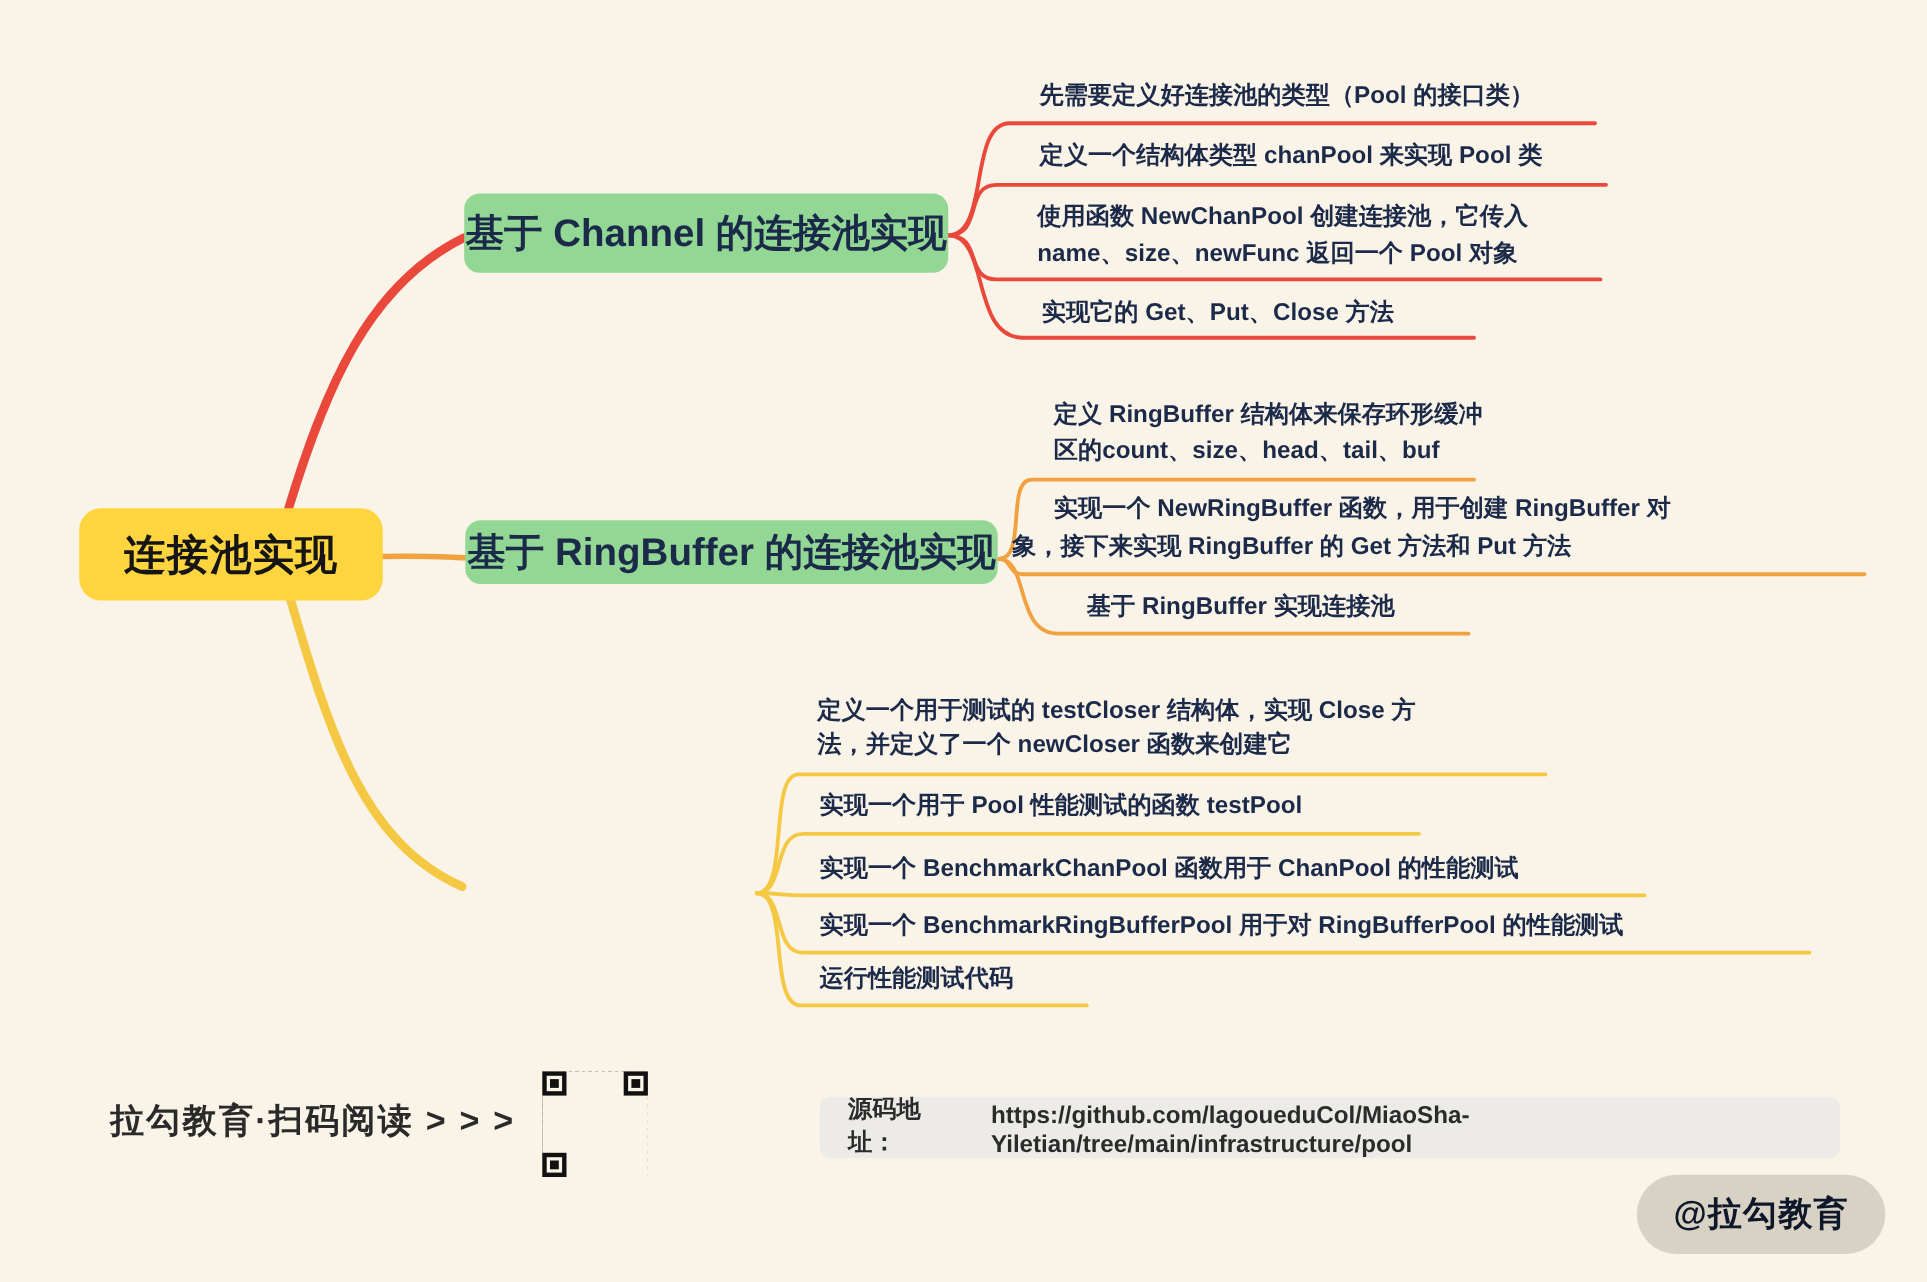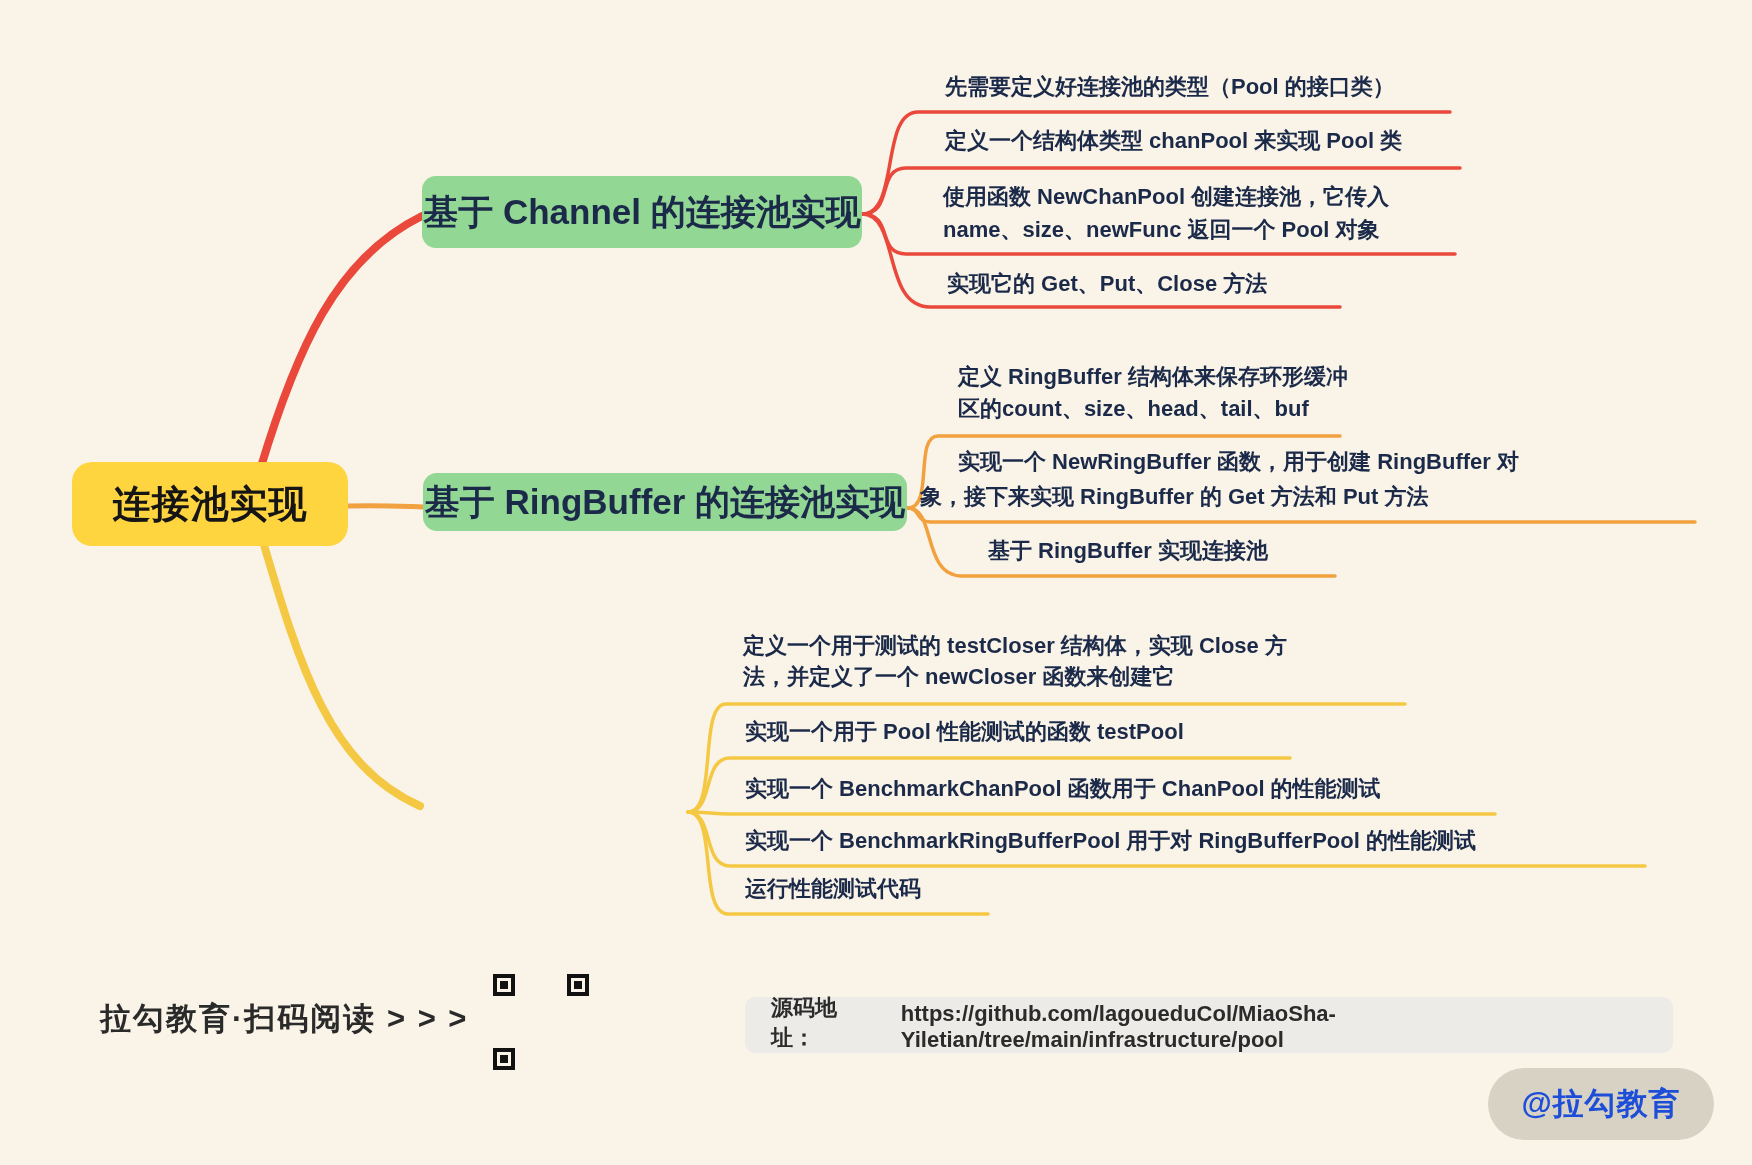--- a/index.html
+++ b/index.html
@@ -44,21 +44,21 @@
   .qr-finder.tl{left:0;top:0;} .qr-finder.tr{right:0;top:0;} .qr-finder.bl{left:0;bottom:0;}
   .source-bar{
     position:absolute;left:745px;top:997px;width:928px;height:56px;z-index:3;
     background:#ECEBE7;border-radius:10px;display:flex;align-items:flex-end;
     padding-left:26px;box-sizing:border-box;font-size:22px;font-weight:bold;color:#2B2B2B;gap:22px;
   }
   .source-bar .url{font-weight:bold;margin-left:4px;}
   .watermark-pill{
     position:absolute;left:1488px;top:1068px;width:226px;height:72px;z-index:3;
     background:#D8D2C5;border-radius:36px;display:flex;align-items:center;justify-content:center;
-    font-size:31px;font-weight:bold;color:#1d4ed8;letter-spacing:1px;
+    font-size:31px;font-weight:bold;color:#0f172a;letter-spacing:1px;
   }
 </style>
 </head>
 <body>
 
 <div id="canvas">
 
   <svg class="links" width="1752" height="1165" viewBox="0 0 1752 1165">
 
     <path d="M 260 470 C 296 350, 336 258, 422 216" stroke="#E9483B" stroke-width="8" fill="none" stroke-linecap="round"></path>

